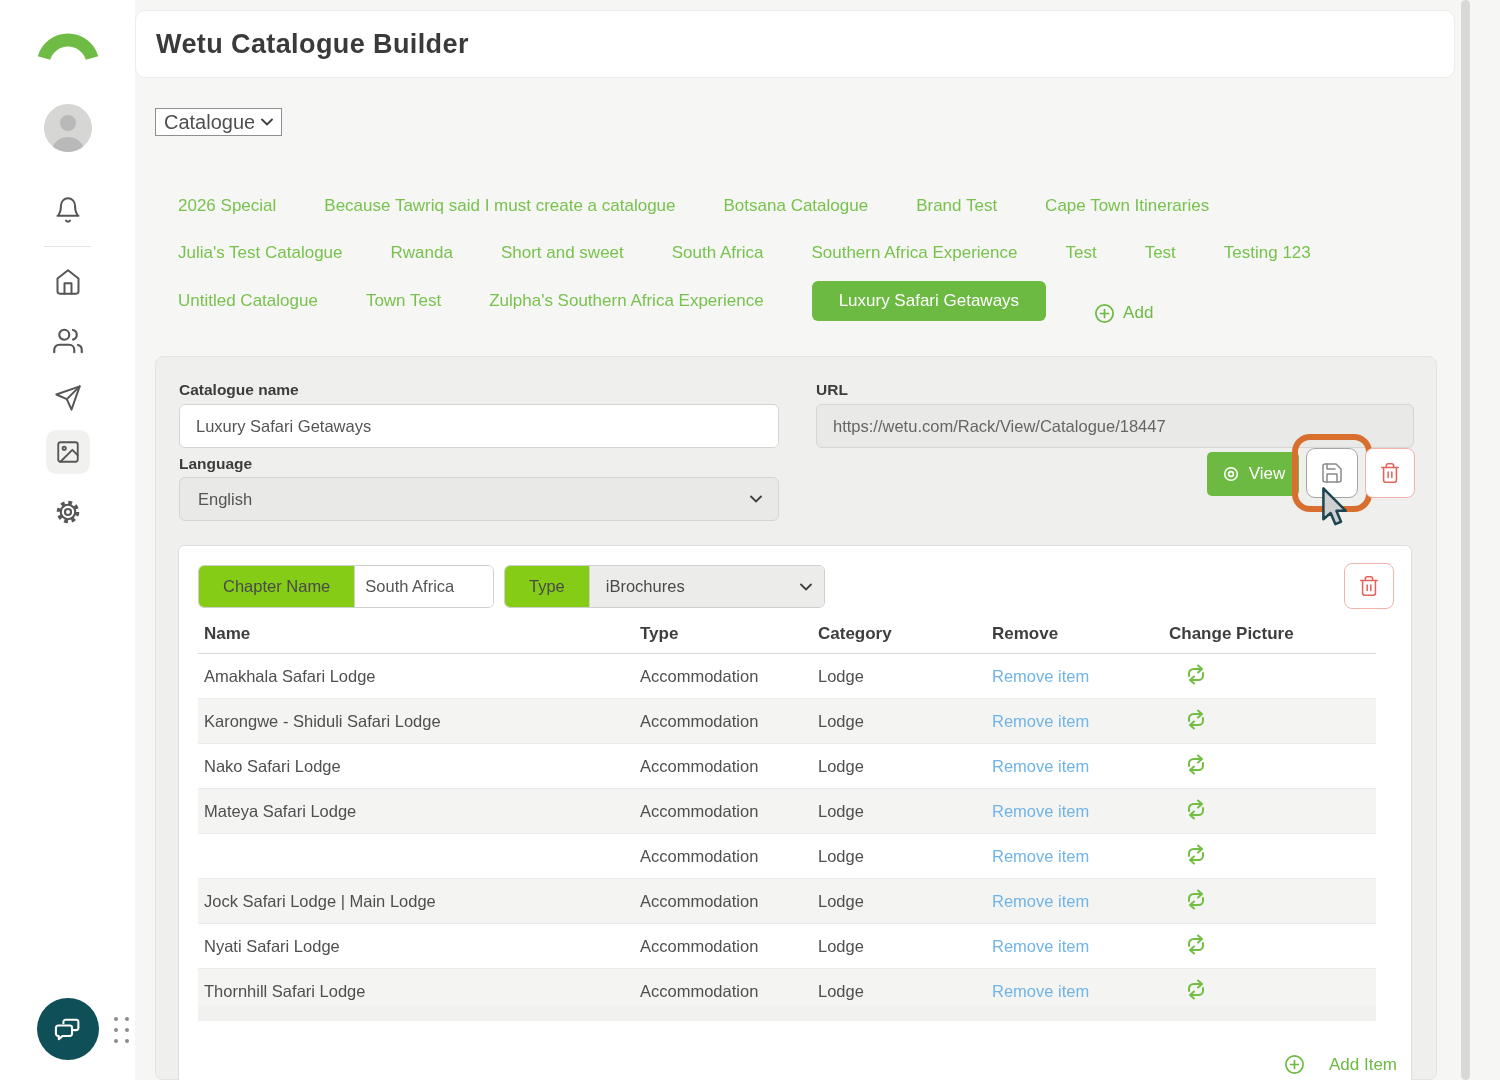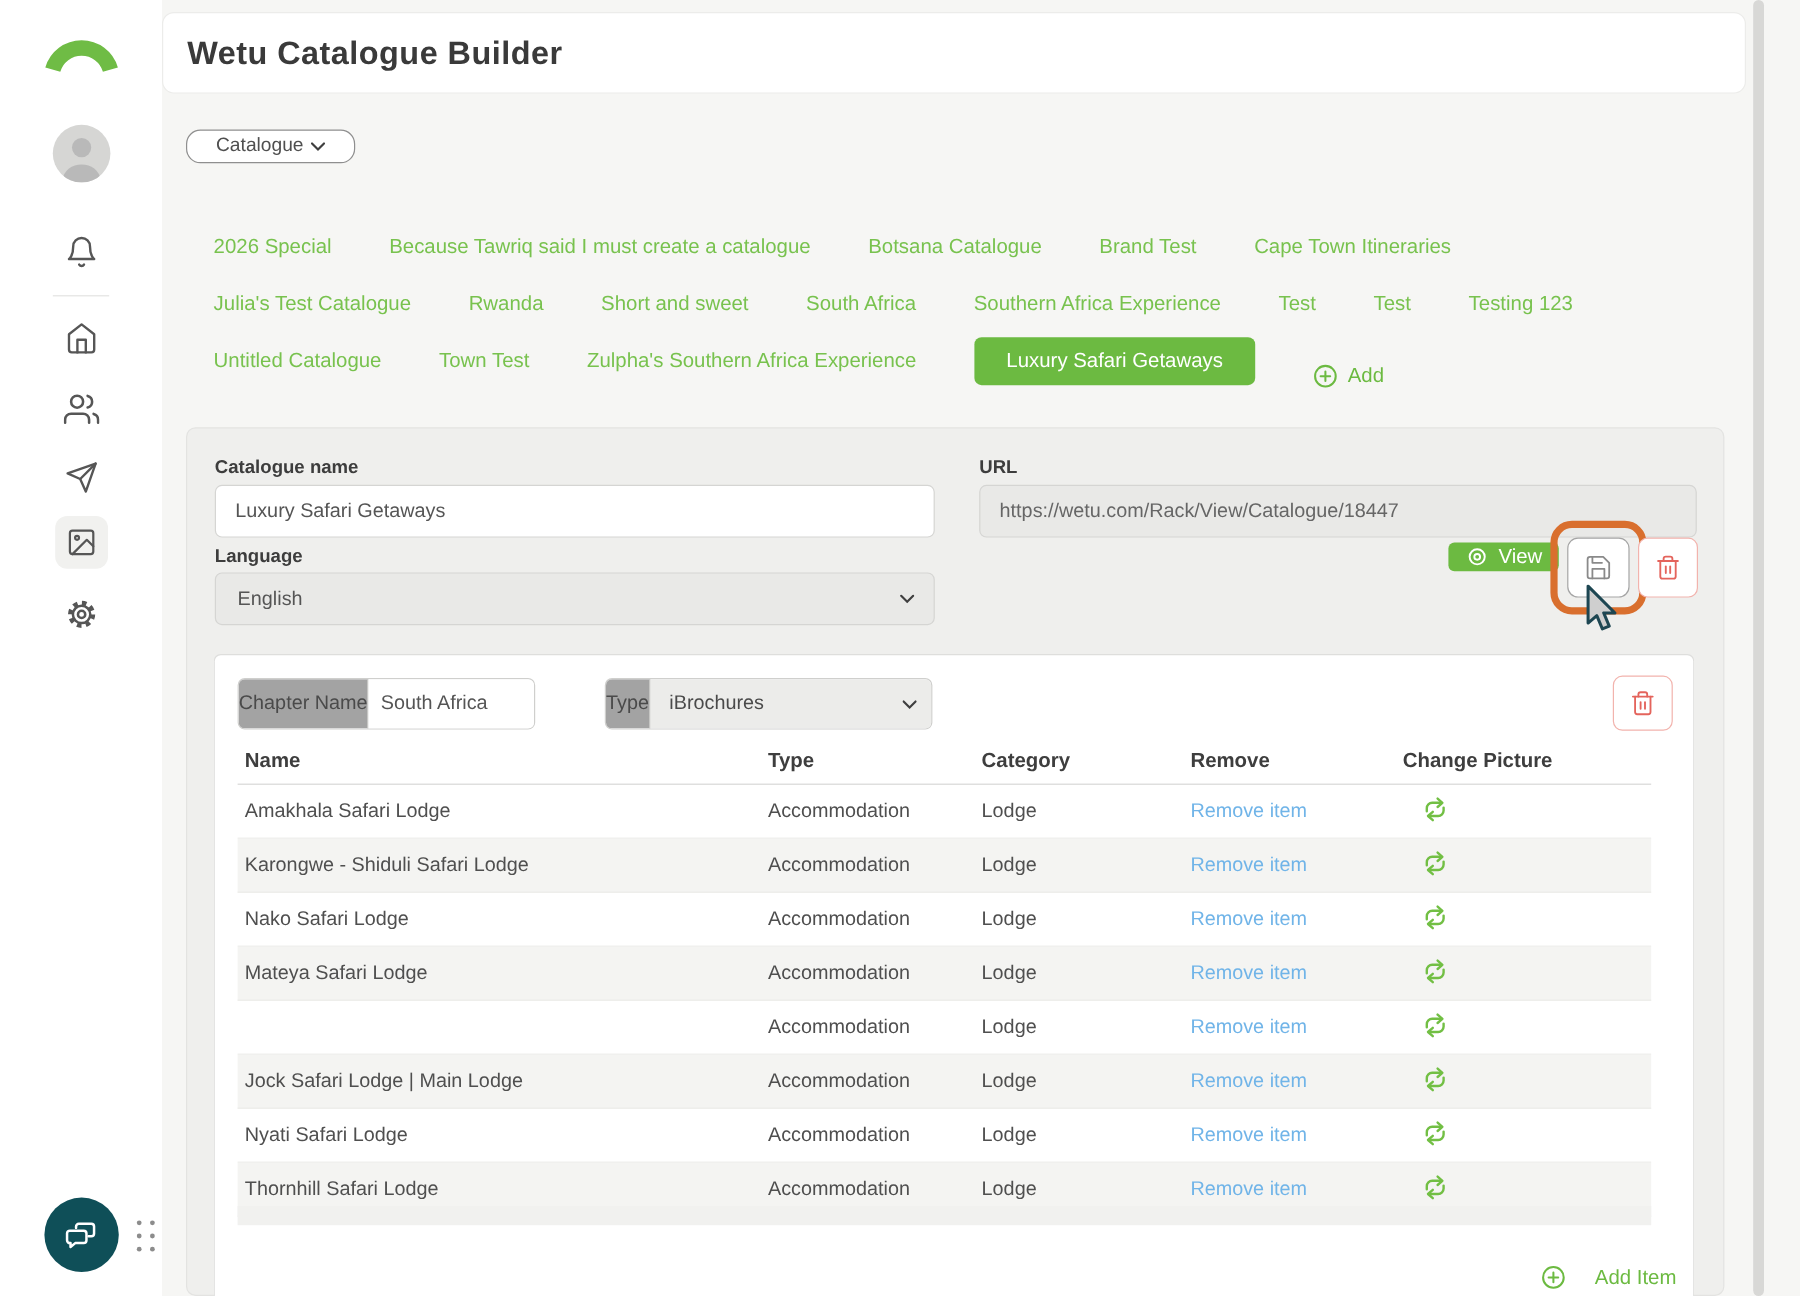--- a/index.html
+++ b/index.html
@@ -15,54 +15,54 @@
             background:#0f4f58;display:flex;align-items:center;justify-content:center;cursor:pointer;}
   .drag-dots{position:absolute;left:114px;top:1017px;display:grid;grid-template-columns:4px 4px;
              grid-gap:7px 7px;}
   .drag-dots span{width:4px;height:4px;border-radius:50%;background:#8c8c8c;}
   
   .header-card{position:absolute;left:135px;top:10px;width:1320px;height:68px;background:#ffffff;
                border:1px solid #ececea;border-radius:10px;box-sizing:border-box;
                display:flex;align-items:center;padding-left:20px;}
   .page-title{font-size:27px;font-weight:600;color:#3a3a3a;letter-spacing:.4px;}
   
-  .cat-select{position:absolute;left:155px;top:108px;height:26px;border:1px solid #8f8f8f;border-radius:12px;
-              background:#fff;display:flex;align-items:center;gap:6px;padding:0 24px;font-size:16px;color:#4f4f4f;cursor:pointer;}
+  .cat-select{position:absolute;left:155px;top:108px;height:26px;border:1px solid #8f8f8f;border-radius:0;
+              background:#fff;display:flex;align-items:center;gap:6px;padding:0 8px;font-size:20px;color:#4f4f4f;cursor:pointer;}
   
   .links-row{position:absolute;left:178px;display:flex;align-items:center;gap:48px;white-space:nowrap;}
   .cat-link{font-size:17px;color:#78c24e;text-decoration:none;cursor:pointer;}
   .active-cat{height:40px;padding:0 27px;background:#6cba41;border-radius:6px;color:#fff;
               font-size:17px;display:flex;align-items:center;cursor:pointer;}
   .add-link{display:flex;align-items:center;gap:8px;color:#6cba41;font-size:17px;cursor:pointer;margin-top:24px;}
   
   .panel{position:absolute;left:155px;top:356px;width:1282px;height:724px;background:#efefed;
          border:1px solid #e3e3e1;border-radius:8px;box-sizing:border-box;}
   .field-label{position:absolute;font-size:15.5px;font-weight:bold;color:#3d3d3d;}
   .text-input{position:absolute;height:44px;border:1px solid #d5d5d3;border-radius:6px;background:#fff;
               box-sizing:border-box;padding:0 16px;font-size:16.5px;color:#555;font-family:"Liberation Sans",sans-serif;outline:none;}
   .text-input.readonly{background:#e9e9e7;color:#666;}
   .fake-select{position:absolute;height:44px;border:1px solid #d5d5d3;border-radius:6px;background:#e9e9e7;
                box-sizing:border-box;display:flex;align-items:center;justify-content:space-between;
                padding:0 16px 0 18px;font-size:16.5px;color:#555;cursor:pointer;}
-  .view-btn{position:absolute;left:1051px;top:95px;width:92px;height:24px;background:#6cba41;border-radius:5px;
+  .view-btn{position:absolute;left:1051px;top:95px;width:92px;height:44px;background:#6cba41;border-radius:5px;
             color:#fff;font-size:17px;display:flex;align-items:center;justify-content:center;gap:8px;cursor:pointer;}
   .save-btn{position:absolute;left:1150px;top:91px;width:52px;height:50px;background:#fff;border:1.5px solid #a5a5a5;
             border-radius:9px;box-sizing:border-box;display:flex;align-items:center;justify-content:center;cursor:pointer;}
   .highlight-ring{position:absolute;left:1136px;top:77px;width:80px;height:78px;border:6px solid #d96f2e;
                   border-radius:18px;box-sizing:border-box;pointer-events:none;}
   .trash-btn{position:absolute;background:#fff;border:1px solid #f2b3ad;border-radius:8px;box-sizing:border-box;
              display:flex;align-items:center;justify-content:center;cursor:pointer;}
   .cursor{position:absolute;left:1163px;top:130px;pointer-events:none;}
   
   .chapter-card{position:absolute;left:178px;top:545px;width:1234px;height:535px;background:#fff;
                 border:1px solid #dededc;border-bottom:none;border-radius:6px 6px 0 0;box-sizing:border-box;}
   .input-group{position:absolute;top:19px;height:43px;display:flex;border:1px solid #cfcfcd;border-radius:6px;
                overflow:hidden;box-sizing:border-box;background:#fff;}
-  .input-group .grp-label{background:#a3a3a3;border-right:1px solid #cfcfcd;display:flex;align-items:center;
-               padding:0 0;font-size:16.5px;color:#4a4a4a;text-align:right;}
+  .input-group .grp-label{background:#84cc16;border-right:1px solid #cfcfcd;display:flex;align-items:center;
+               padding:0 24px;font-size:16.5px;color:#4a4a4a;text-align:right;}
   .grp-input{border:none;outline:none;width:118px;padding:0 10px;font-size:16.5px;color:#555;
              font-family:"Liberation Sans",sans-serif;}
   .grp-select{width:206px;background:#ececea;display:flex;align-items:center;justify-content:space-between;
               padding:0 12px 0 16px;font-size:16.5px;color:#4a4a4a;cursor:pointer;}
   
   .tbl{position:absolute;left:19px;top:71px;width:1178px;}
   .tbl-head{position:relative;height:36px;border-bottom:1.5px solid #d8d8d6;font-weight:bold;color:#3e3e3e;font-size:17px;}
   .tbl-head span{position:absolute;line-height:34px;}
   .tbl-row{position:relative;height:44px;border-bottom:1px solid #ebebe9;font-size:16.5px;color:#4f4f4f;}
   .tbl-row:nth-child(odd){background:#f4f4f2;}

